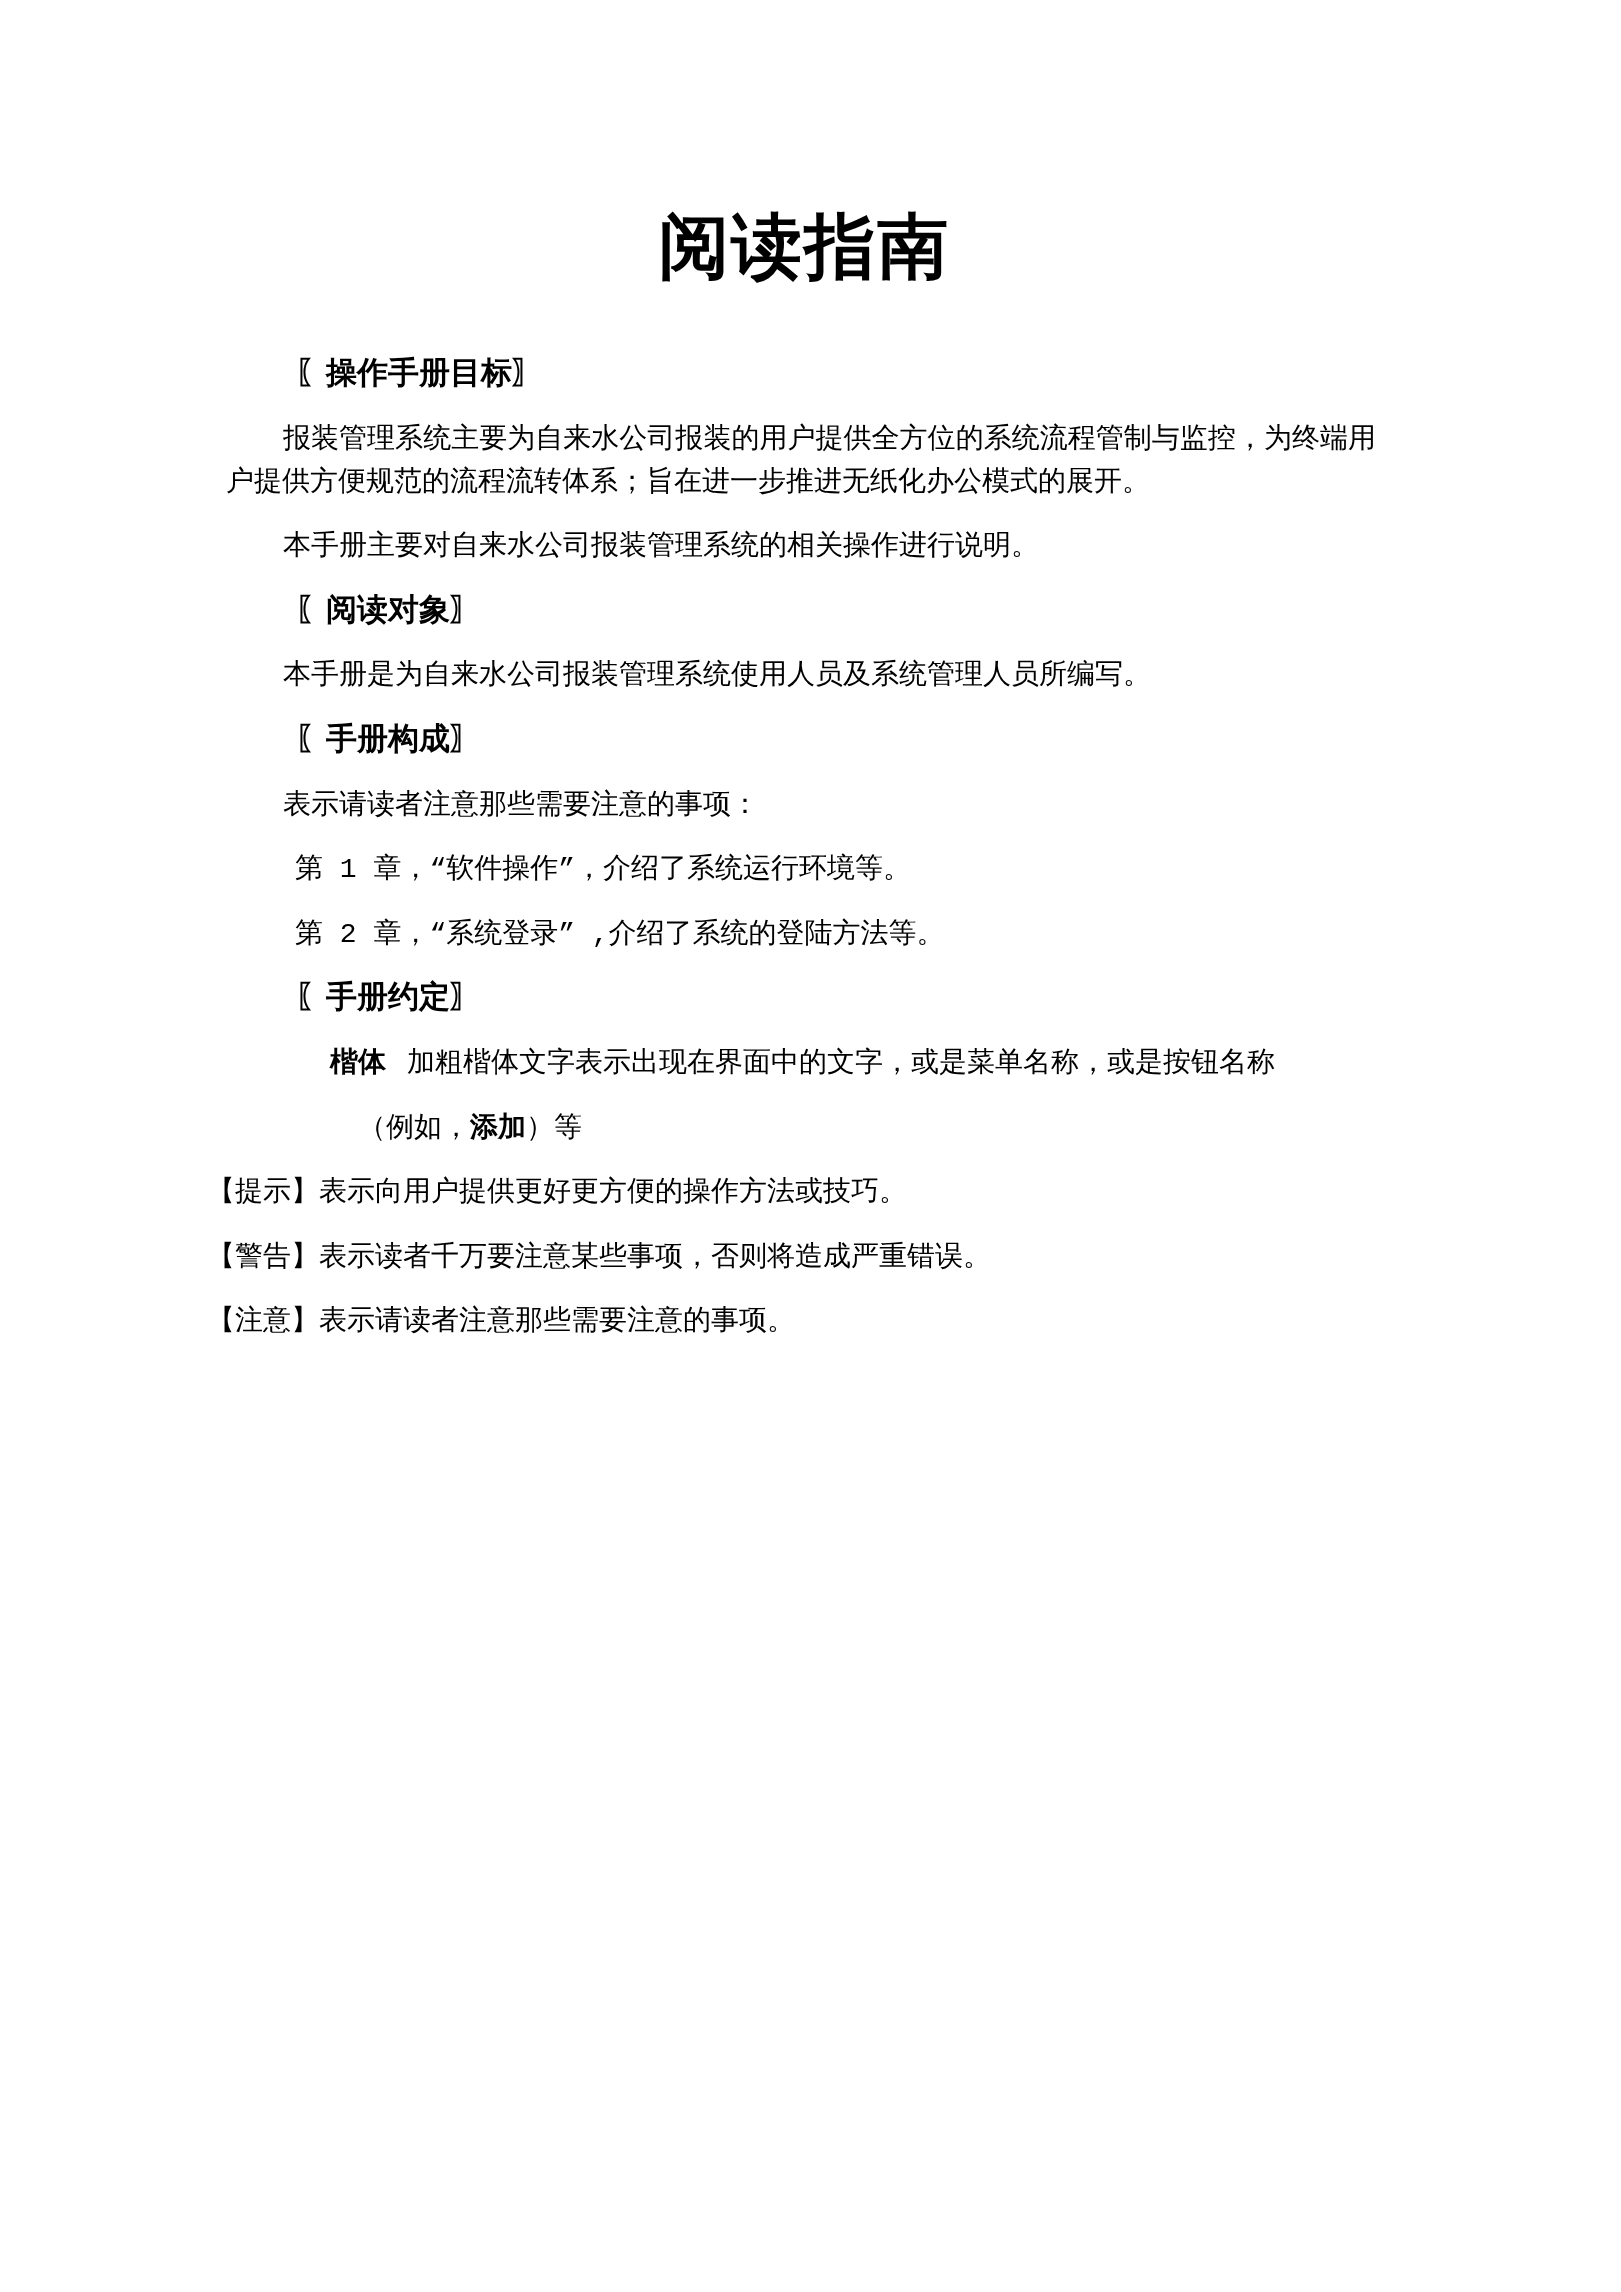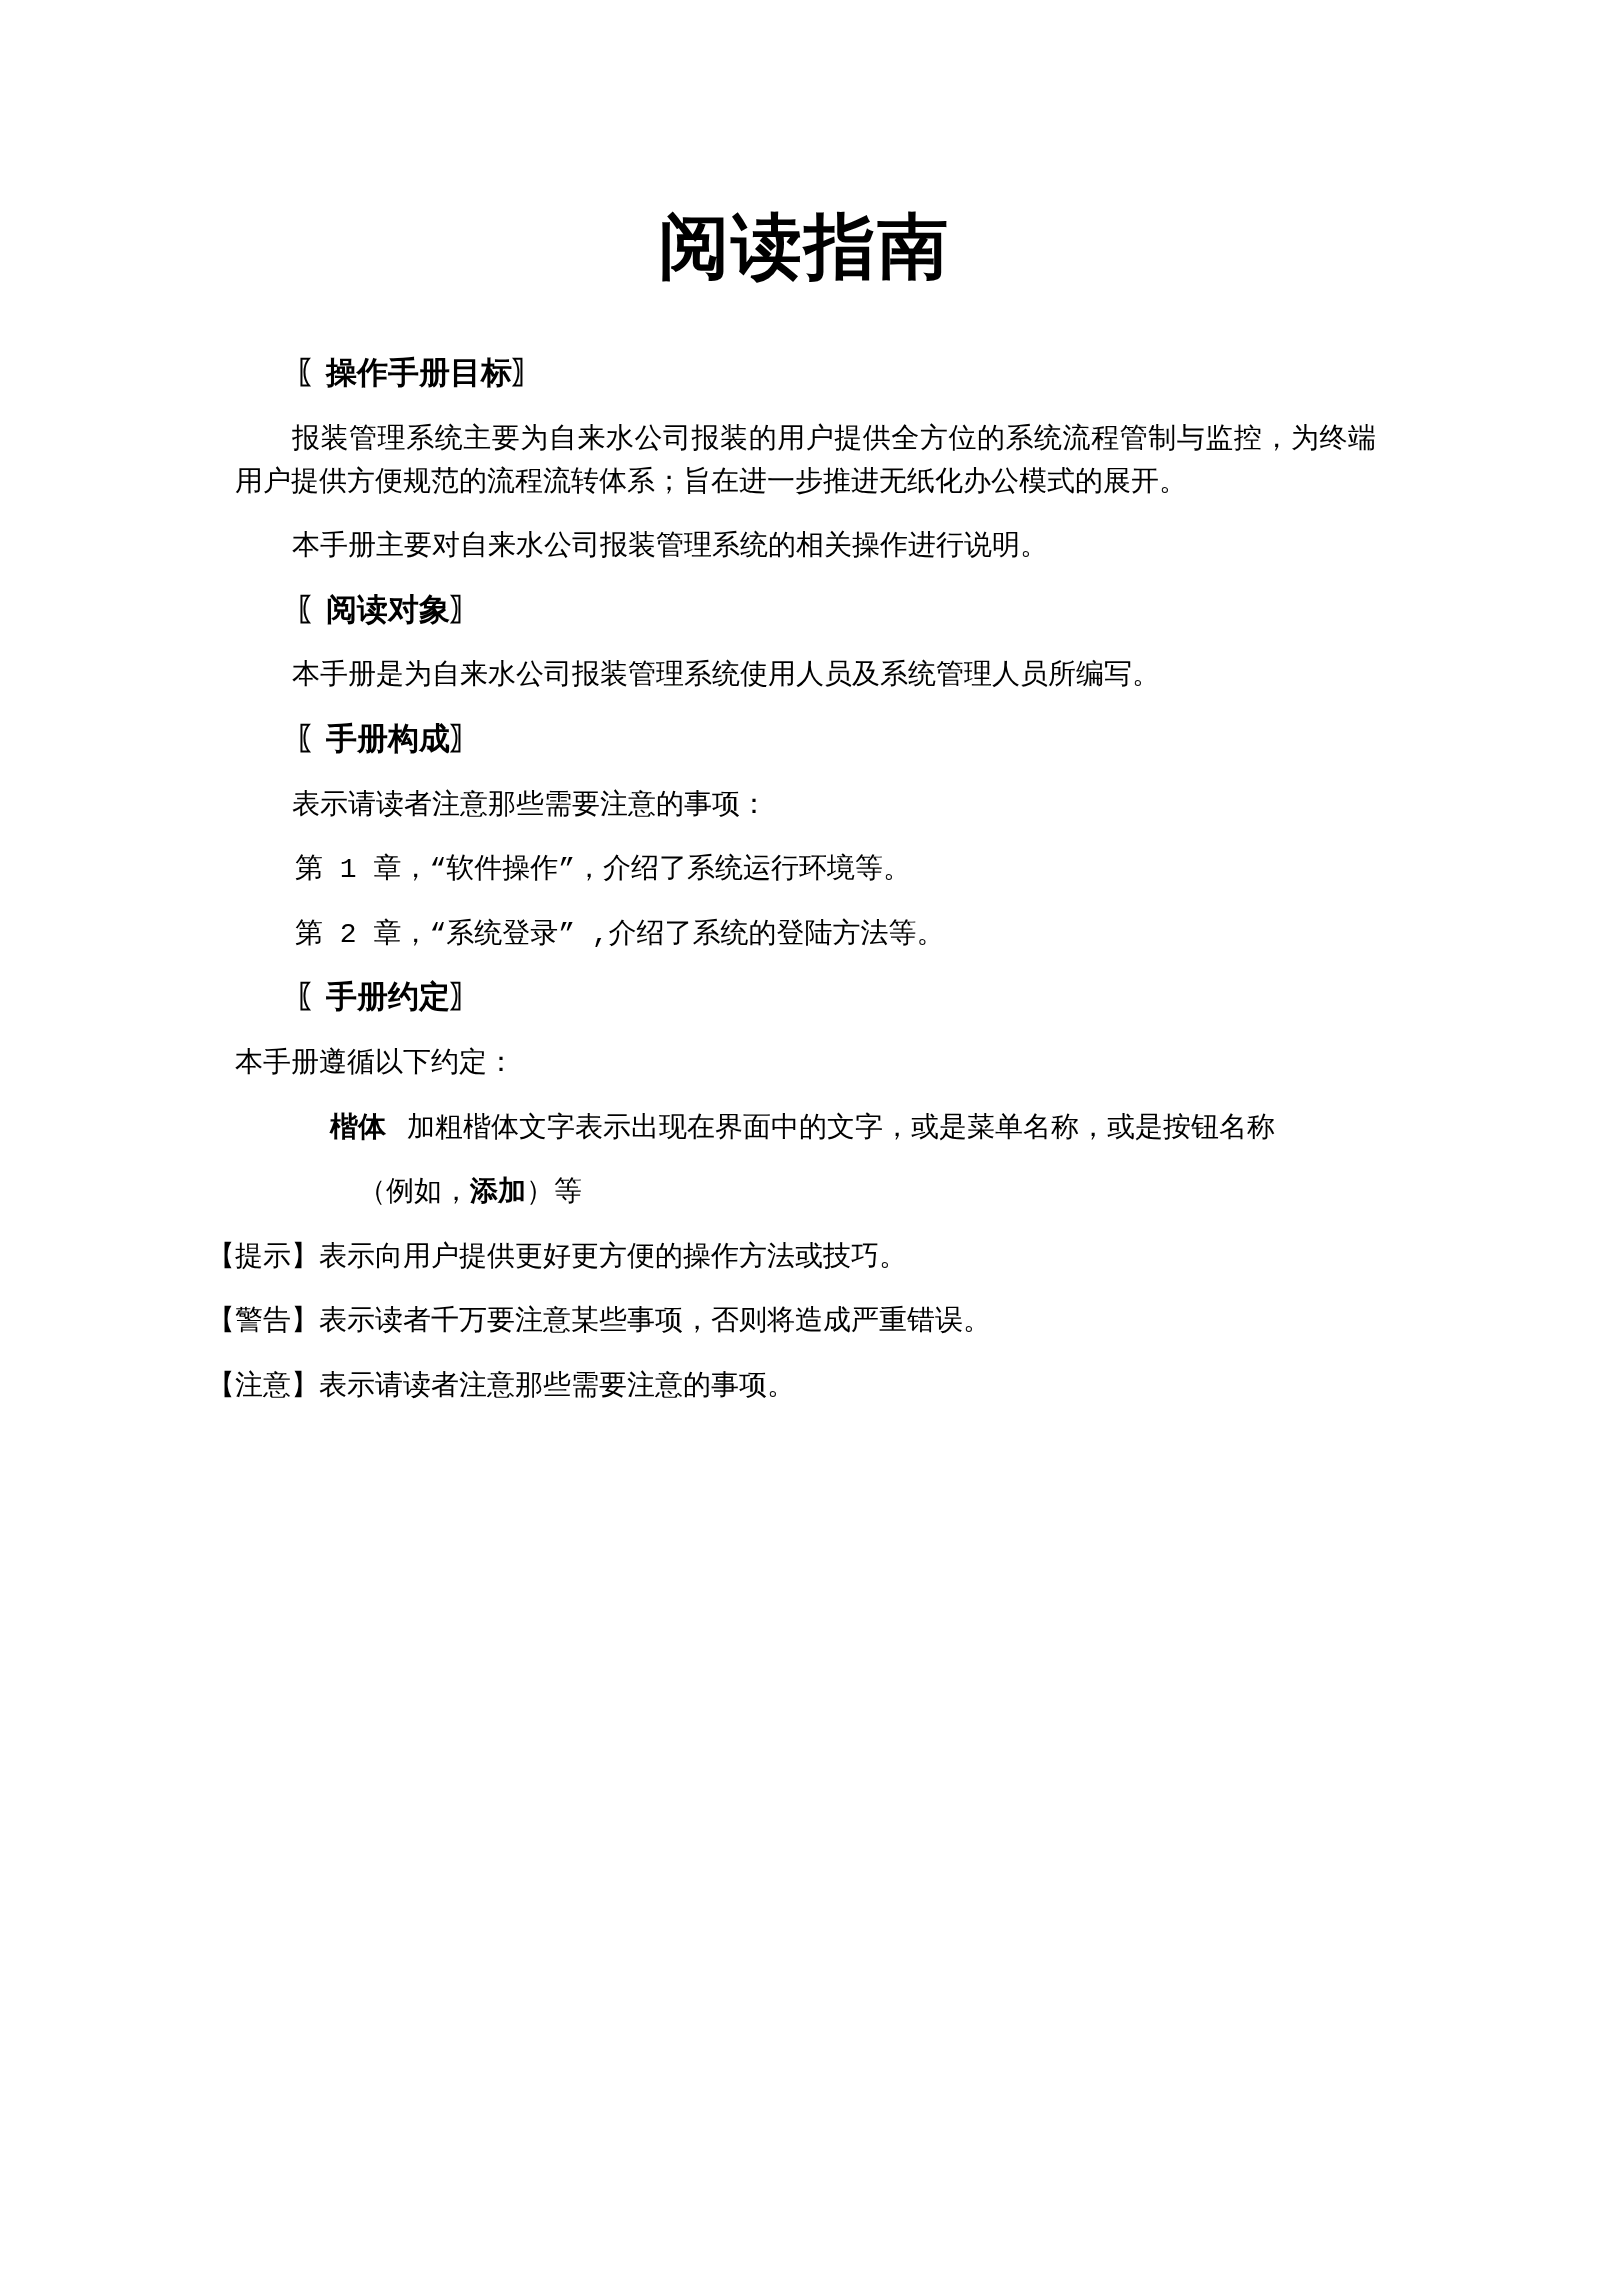--- a/index.html
+++ b/index.html
@@ -36,21 +36,21 @@
   .section-heading {
     font-size: 31px;
     font-weight: bold;
     margin-left: 39px;
     text-indent: 57px;
   }
   .section-heading.first {
     margin-top: 59px;
   }
   .body-para {
-    margin-left: 36px;
+    margin-left: 27px;
     text-indent: 57px;
     text-align: justify;
   }
   .body-para.no-indent {
     text-indent: 0;
   }
   .chapter-line {
     margin-left: 39px;
     text-indent: 57px;
   }
@@ -94,21 +94,20 @@
 
   <p class="body-para">表示请读者注意那些需要注意的事项：</p>
 
   <p class="chapter-line">第 1 章，“软件操作”，介绍了系统运行环境等。</p>
 
   <p class="chapter-line">第 2 章，“系统登录” ,介绍了系统的登陆方法等。</p>
 
 
   <p class="section-heading">〖手册约定〗</p>
 
-  <p class="body-para no-indent">本手册遵循以下约定：</p>
 
   <p class="kaiti-line"><span class="kaiti-label">楷体</span><span>加粗楷体文字表示出现在界面中的文字，或是菜单名称，或是按钮名称</span></p>
 
   <p class="kaiti-example"><span>（例如，</span><span class="bold">添加</span><span>）等</span></p>
 
   <p class="note-line">【提示】表示向用户提供更好更方便的操作方法或技巧。</p>
 
   <p class="note-line">【警告】表示读者千万要注意某些事项，否则将造成严重错误。</p>
 
   <p class="note-line">【注意】表示请读者注意那些需要注意的事项。</p>

